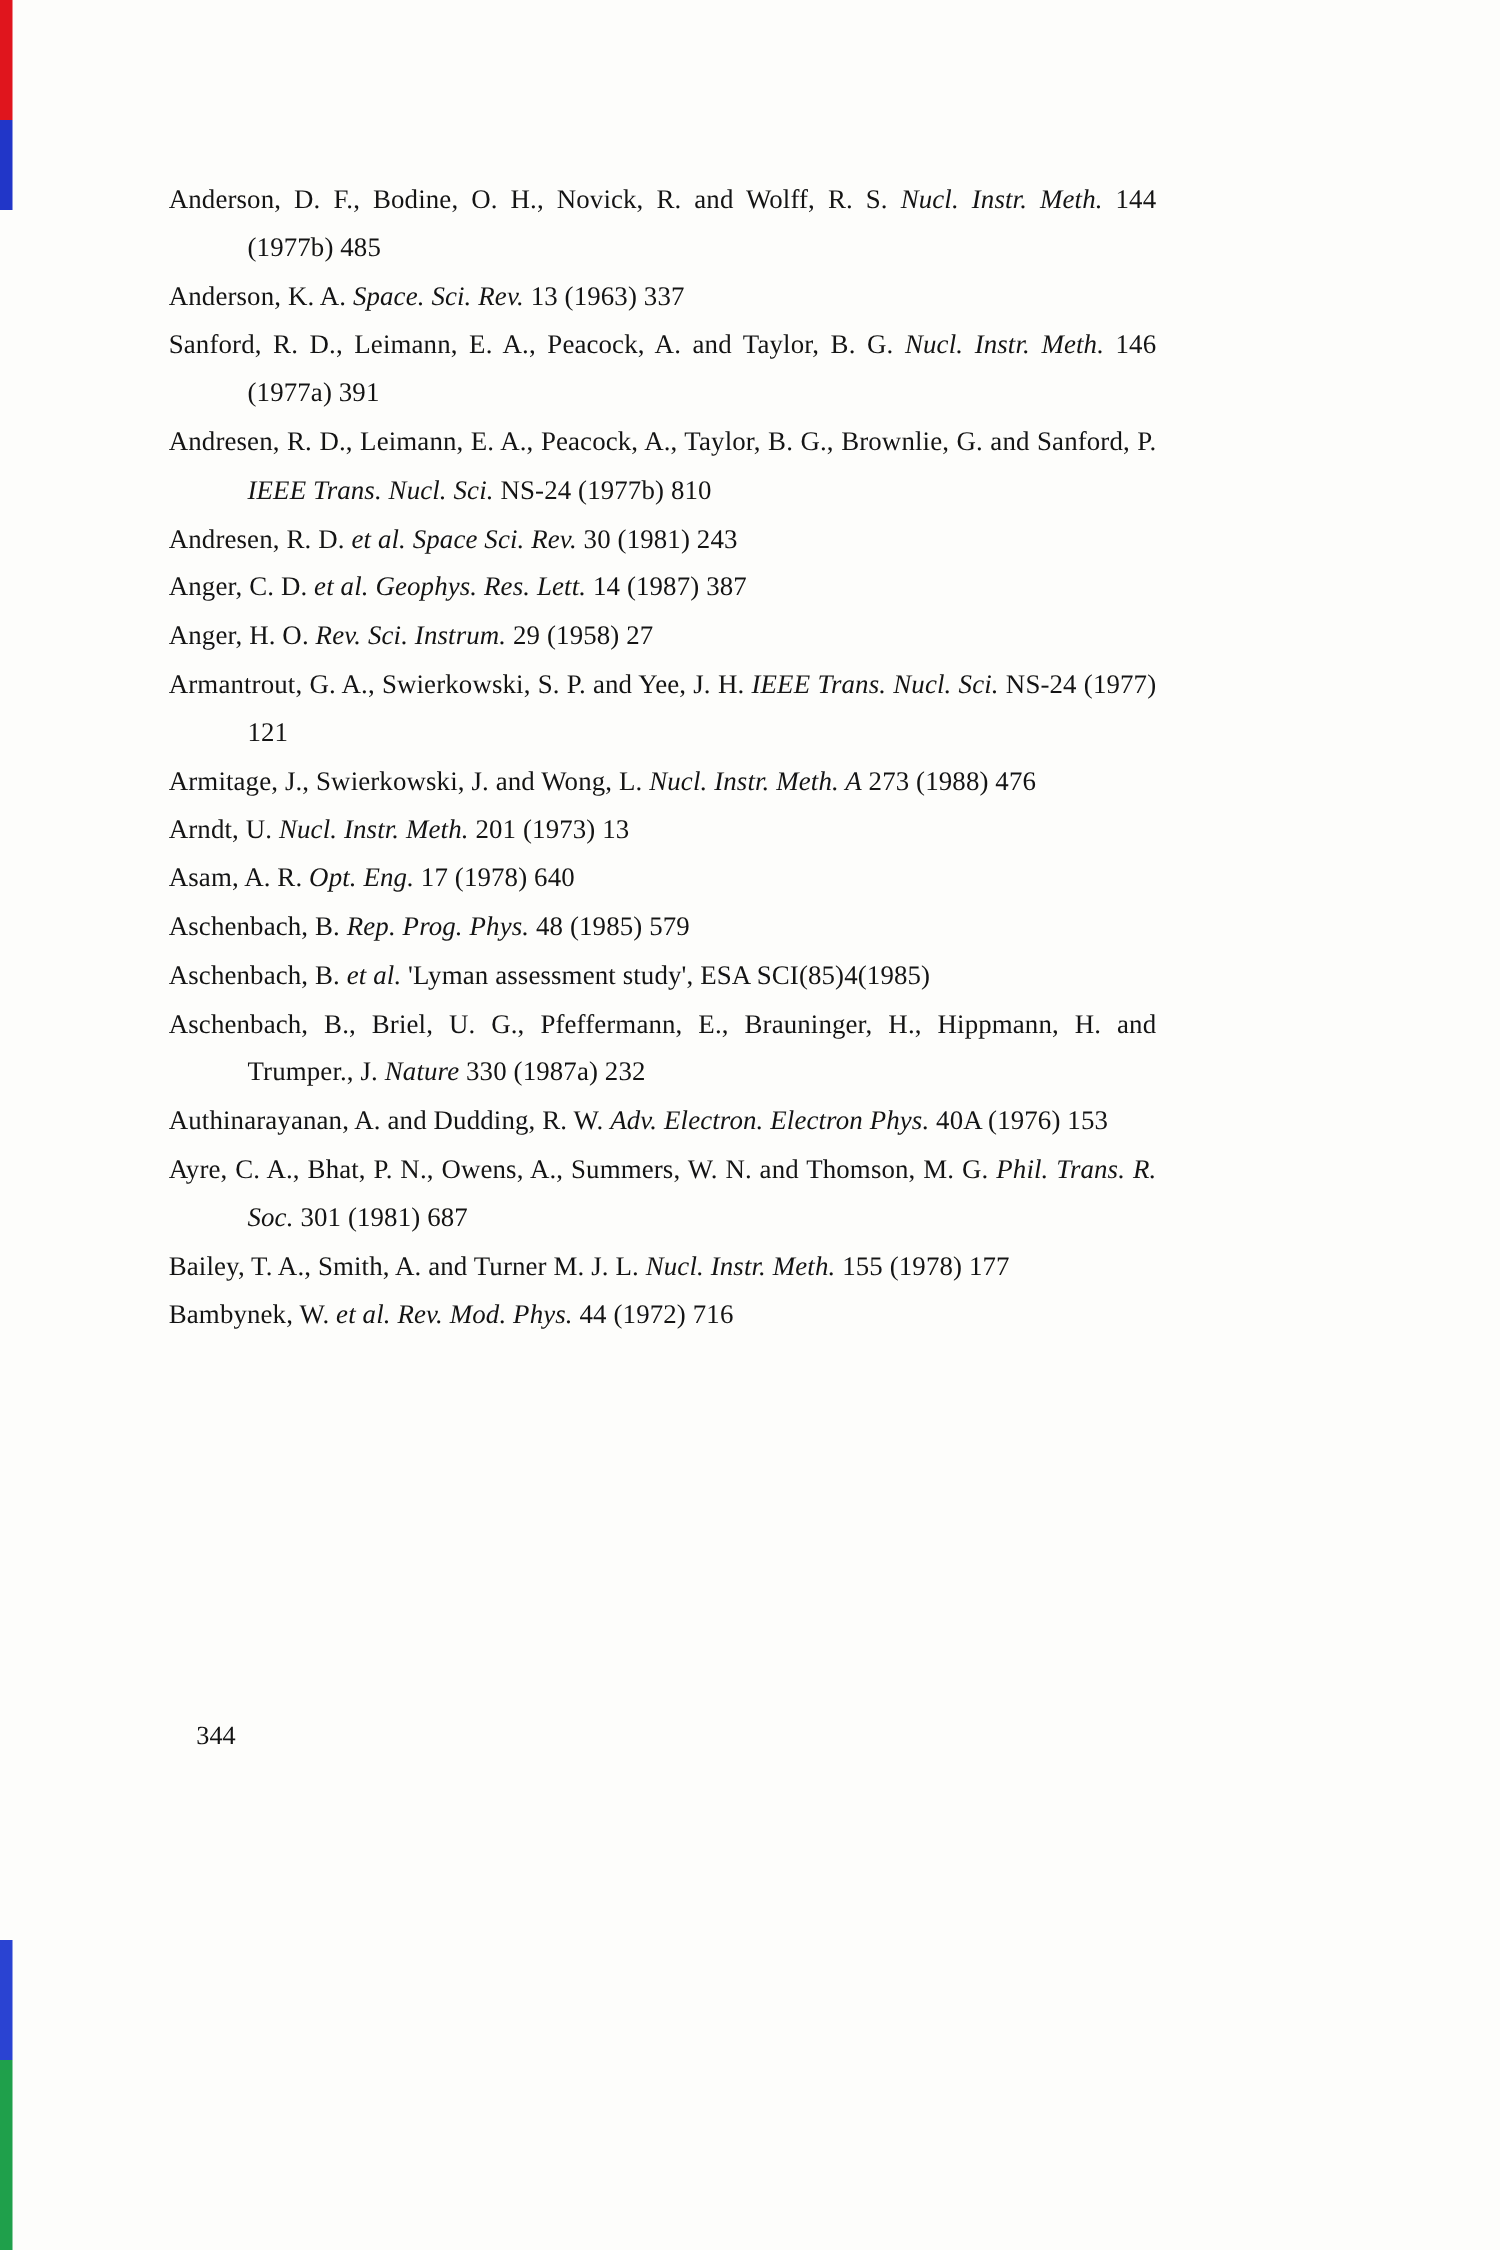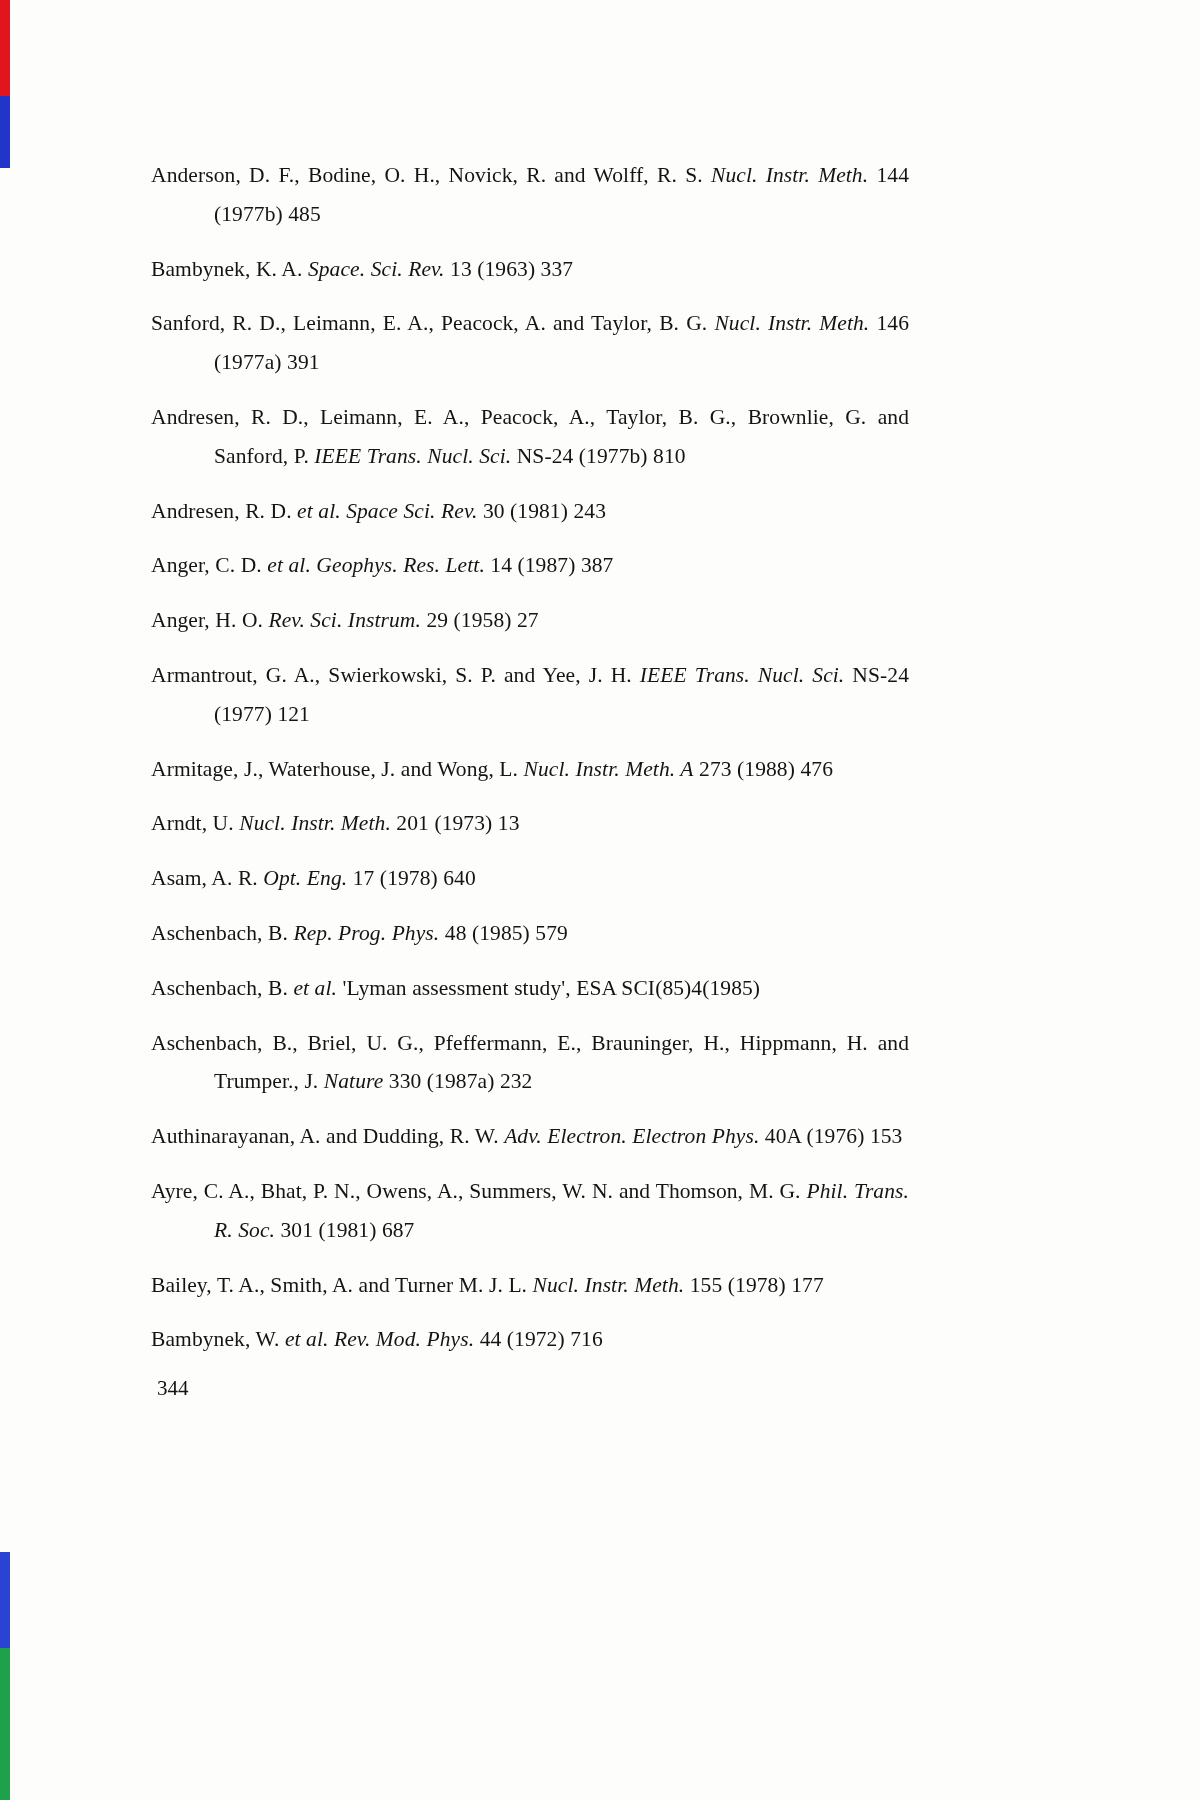--- a/index.html
+++ b/index.html
@@ -34,21 +34,21 @@
     position: absolute;
     left: 135px;
     top: 140px;
     width: 790px;
     font-size: 21.5px;
     line-height: 38.8px;
     text-align: justify;
     letter-spacing: 0.1px;
   }
   .ref {
-    margin: 16px;
+    margin: 0;
     padding-left: 63px;
     text-indent: -63px;
   }
   .ref em {
     font-style: italic;
     font-weight: normal;
   }
   .page-number {
     position: absolute;
     left: 157px;
@@ -64,28 +64,28 @@
 
   <div class="edge-strip">
     <div class="edge-seg seg-1" style="background: rgb(224, 21, 29);"></div>
     <div class="edge-seg seg-2" style="background: rgb(33, 54, 200);"></div>
     <div class="edge-seg seg-3" style="background: rgb(42, 67, 210);"></div>
     <div class="edge-seg seg-4" style="background: rgb(31, 160, 75);"></div>
   </div>
 
   <main class="content">
       <p class="ref"><span>Anderson, D. F., Bodine, O. H., Novick, R. and Wolff, R. S. </span><em>Nucl. Instr. Meth.</em><span> 144 (1977b) 485</span></p>
-      <p class="ref"><span>Bambynek, K. A. </span><em>Space. Sci. Rev.</em><span> 13 (1963) 337</span></p>
+      <p class="ref"><span>Anderson, K. A. </span><em>Space. Sci. Rev.</em><span> 13 (1963) 337</span></p>
       <p class="ref"><span>Sanford, R. D., Leimann, E. A., Peacock, A. and Taylor, B. G. </span><em>Nucl. Instr. Meth.</em><span> 146 (1977a) 391</span></p>
       <p class="ref"><span>Andresen, R. D., Leimann, E. A., Peacock, A., Taylor, B. G., Brownlie, G. and Sanford, P. </span><em>IEEE Trans. Nucl. Sci.</em><span> NS-24 (1977b) 810</span></p>
       <p class="ref"><span>Andresen, R. D. </span><em>et al. Space Sci. Rev.</em><span> 30 (1981) 243</span></p>
       <p class="ref"><span>Anger, C. D. </span><em>et al. Geophys. Res. Lett.</em><span> 14 (1987) 387</span></p>
       <p class="ref"><span>Anger, H. O. </span><em>Rev. Sci. Instrum.</em><span> 29 (1958) 27</span></p>
       <p class="ref"><span>Armantrout, G. A., Swierkowski, S. P. and Yee, J. H. </span><em>IEEE Trans. Nucl. Sci.</em><span> NS-24 (1977) 121</span></p>
-      <p class="ref"><span>Armitage, J., Waterhouse, J. and Wong, L. </span><em>Nucl. Instr. Meth. A</em><span> 273 (1988) 476</span></p>
+      <p class="ref"><span>Armitage, J., Swierkowski, J. and Wong, L. </span><em>Nucl. Instr. Meth. A</em><span> 273 (1988) 476</span></p>
       <p class="ref"><span>Arndt, U. </span><em>Nucl. Instr. Meth.</em><span> 201 (1973) 13</span></p>
       <p class="ref"><span>Asam, A. R. </span><em>Opt. Eng.</em><span> 17 (1978) 640</span></p>
       <p class="ref"><span>Aschenbach, B. </span><em>Rep. Prog. Phys.</em><span> 48 (1985) 579</span></p>
       <p class="ref"><span>Aschenbach, B. </span><em>et al.</em><span> 'Lyman assessment study', ESA SCI(85)4(1985)</span></p>
       <p class="ref"><span>Aschenbach, B., Briel, U. G., Pfeffermann, E., Brauninger, H., Hippmann, H. and Trumper., J. </span><em>Nature</em><span> 330 (1987a) 232</span></p>
       <p class="ref"><span>Authinarayanan, A. and Dudding, R. W. </span><em>Adv. Electron. Electron Phys.</em><span> 40A (1976) 153</span></p>
       <p class="ref"><span>Ayre, C. A., Bhat, P. N., Owens, A., Summers, W. N. and Thomson, M. G. </span><em>Phil. Trans. R. Soc.</em><span> 301 (1981) 687</span></p>
       <p class="ref"><span>Bailey, T. A., Smith, A. and Turner M. J. L. </span><em>Nucl. Instr. Meth.</em><span> 155 (1978) 177</span></p>
       <p class="ref"><span>Bambynek, W. </span><em>et al. Rev. Mod. Phys.</em><span> 44 (1972) 716</span></p>
     </main>

